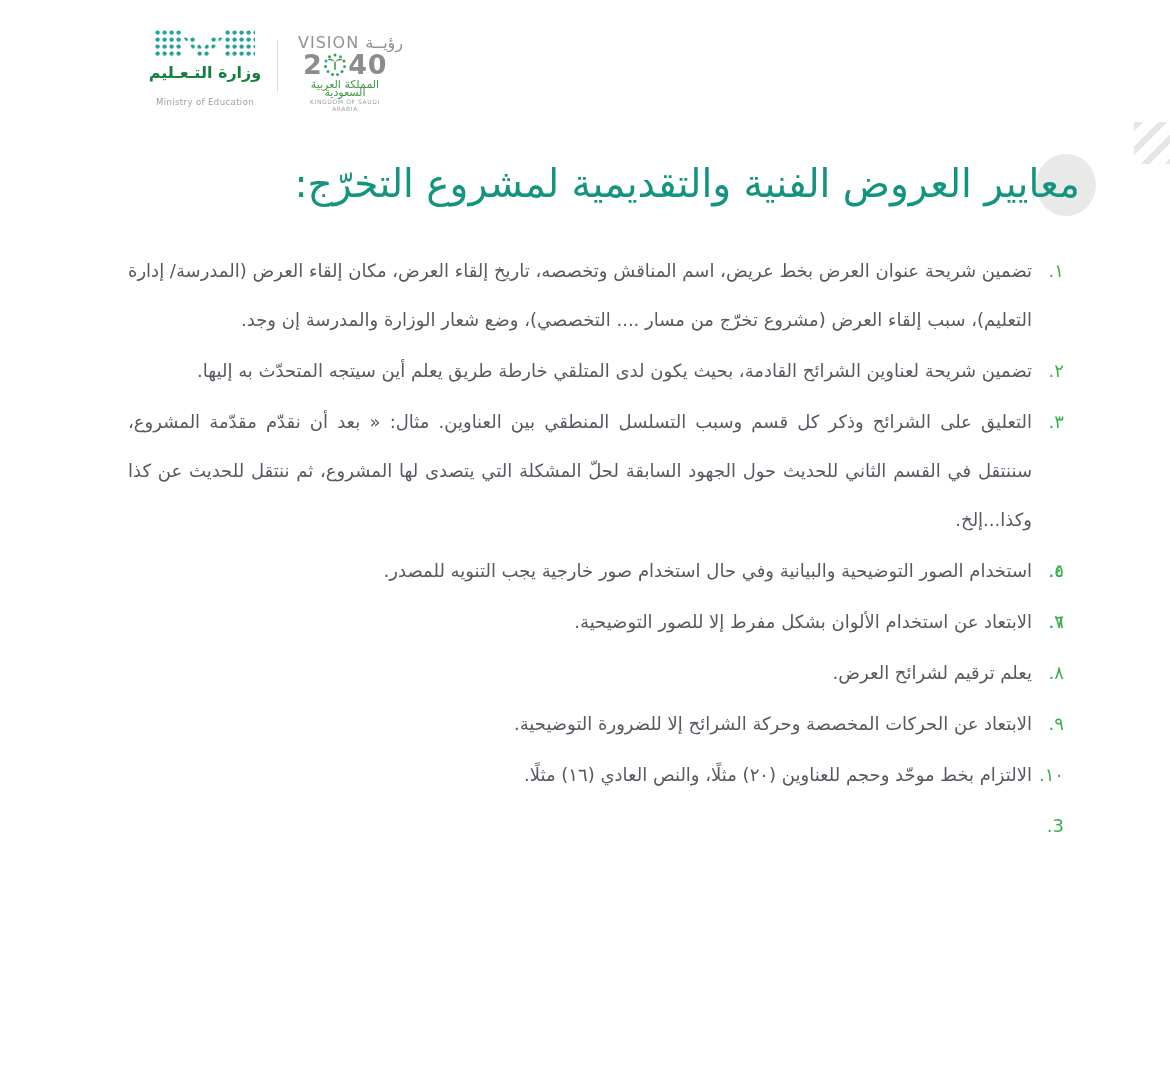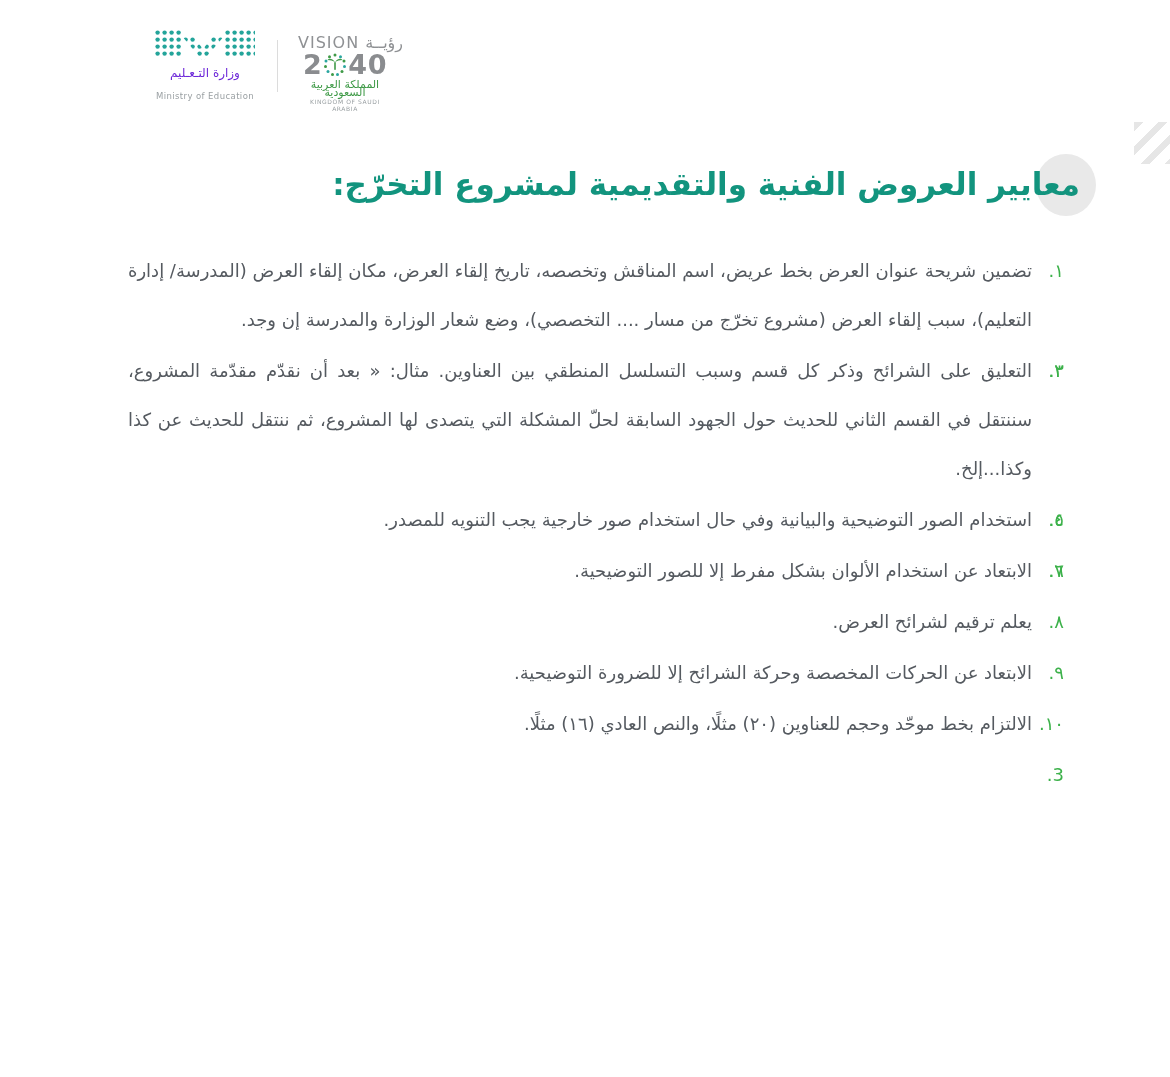--- a/index.html
+++ b/index.html
@@ -3,39 +3,39 @@
 <meta charset="utf-8">
 <style>
   * { box-sizing: border-box; }
   html,body { margin:0; padding:0; background:#ffffff; }
   body { font-family: "DejaVu Sans", "Liberation Sans", sans-serif; }
   .page { position:relative; width:1170px; height:1077px; background:#ffffff; overflow:hidden; }
 
   
   .ministry { position:absolute; top:30px; left:138px; width:134px; text-align:center; }
   .ministry svg { display:block; margin:0 auto; }
-  .ministry-word { color:#6d28d9; font-size:12px; font-weight:normal; margin-top:3px; direction:rtl; line-height:16px; }
-  .ministry-en { color:#9aa0a3; font-size:8.5px; margin-top:10px; letter-spacing:.4px; }
+  .ministry-word { color:#15803d; font-size:16px; font-weight:bold; margin-top:3px; direction:rtl; line-height:16px; }
+  .ministry-en { color:#9aa0a3; font-size:8.5px; margin-top:16px; letter-spacing:.4px; }
 
   .logo-divider { position:absolute; left:277px; top:40px; width:1px; height:52px; background:#dcdcdc; }
 
   .vision { position:absolute; top:36px; left:298px; width:94px; text-align:center; }
   .vision-line1 { font-size:16px; letter-spacing:1px; color:#8f9194; white-space:nowrap; line-height:14px;text-align:center; }
   .vision-year { display:flex; align-items:center; justify-content:center; color:#8a8c8f; font-size:27px; font-weight:bold; line-height:27px; letter-spacing:.5px; margin-top:1px; }
   .vision-ar { color:#3f9a47; font-size:11px; margin-top:3px; line-height:8px; }
   .vision-en { color:#9aa0a3; font-size:6px; letter-spacing:.6px; margin-top:1px; line-height:7px; }
 
   
   .stripes { position:absolute; right:0; top:122px; width:36px; height:42px;
              background:repeating-linear-gradient(135deg,#e6e6e6 0 7px,transparent 7px 17px); }
 
   
   .title-wrap { position:absolute; top:154px; right:90px; left:130px; direction:rtl; text-align:right; }
   .title-circle { position:absolute; top:0px; right:-16px; width:60px; height:62px; border-radius:50%; background:#e9e9e9; }
-  .page-title { position:relative; margin:0; font-size:31px; line-height:60px; font-weight:bold; color:#12947e; }
+  .page-title { position:relative; margin:0; font-size:39px; line-height:60px; font-weight:normal; color:#12947e; }
 
   
   .list { position:absolute; top:246px; right:106px; left:128px; direction:rtl; }
   .item { position:relative; padding-right:32px; margin-bottom:2px;
           font-size:18px; color:#555a60; line-height:49px;
           text-align:justify; text-justify:inter-word; }
   .item .num { position:absolute; right:0; top:0; color:#3cb14a; }
 </style>
 </head>
 <body>
@@ -93,20 +93,21 @@
     <h1 class="page-title">معايير العروض الفنية والتقديمية لمشروع التخرّج:</h1>
   </div>
 
   <div class="list">
     <div class="item">
       <span class="num">١.</span>
       <span class="txt">تضمين شريحة عنوان العرض بخط عريض، اسم المناقش وتخصصه، تاريخ إلقاء العرض، مكان إلقاء العرض (المدرسة/ إدارة التعليم)، سبب إلقاء العرض (مشروع تخرّج من مسار .... التخصصي)، وضع شعار الوزارة والمدرسة إن وجد.</span>
     </div>
     <div class="item">
       <span class="num">٢.</span>
+      <span class="txt">تضمين شريحة لعناوين الشرائح القادمة، بحيث يكون لدى المتلقي خارطة طريق يعلم أين سيتجه المتحدّث به إليها.</span>
     </div>
     <div class="item">
       <span class="num">٣.</span>
       <span class="txt">التعليق على الشرائح وذكر كل قسم وسبب التسلسل المنطقي بين العناوين. مثال: « بعد أن نقدّم مقدّمة المشروع، سننتقل في القسم الثاني للحديث حول الجهود السابقة لحلّ المشكلة التي يتصدى لها المشروع، ثم ننتقل للحديث عن كذا وكذا...إلخ.</span>
     </div>
     <div class="item">
       <span class="num">٤.</span>
     </div>
     <div class="item">
       <span class="num">٥.</span>

